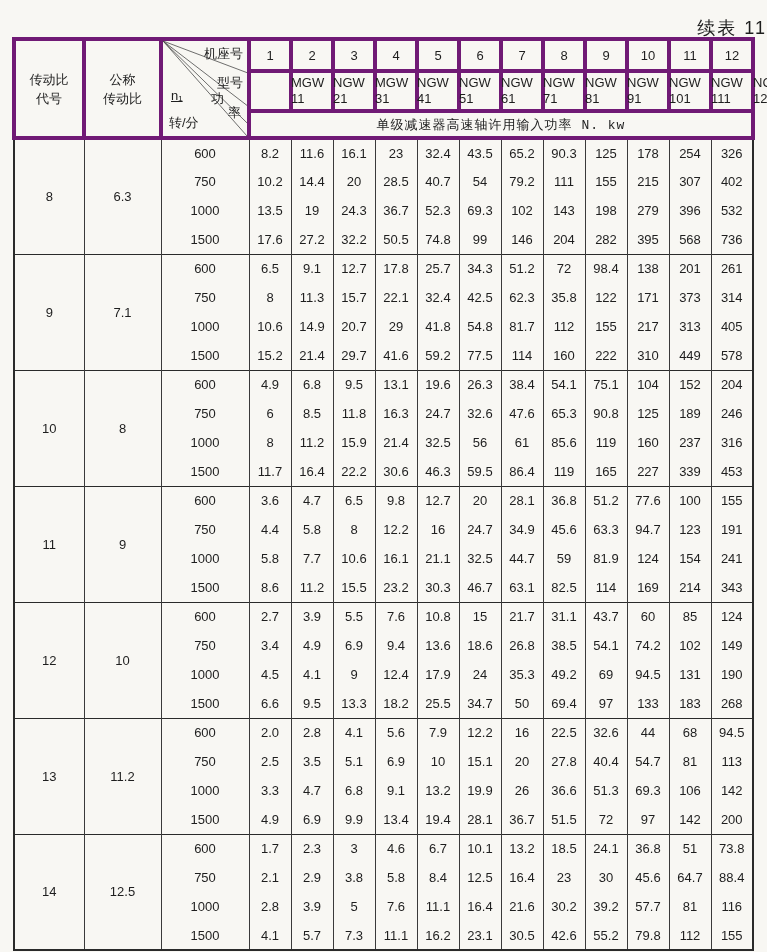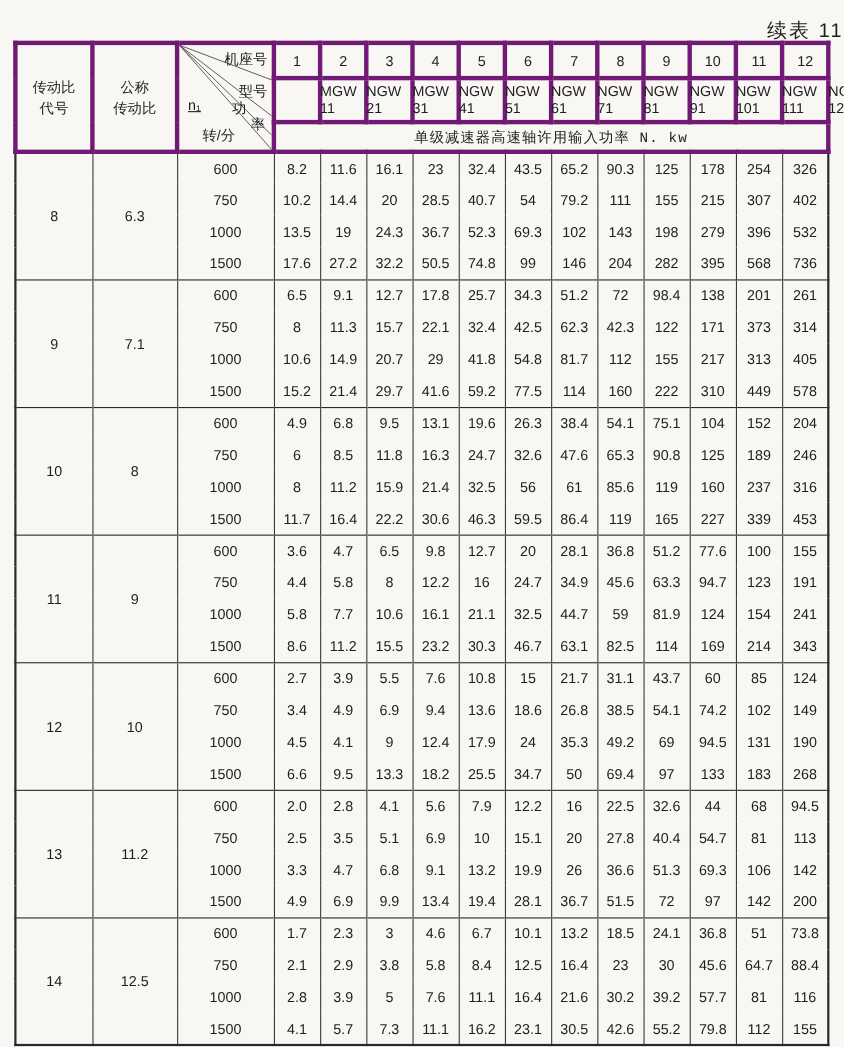--- a/index.html
+++ b/index.html
@@ -45,21 +45,21 @@
   .two-line{line-height:19px;}
   
   .diag-cell{position:relative;padding:0;}
   .diag-cell svg{position:absolute;left:0;top:0;width:100%;height:100%;display:block;}
   .diag-label{position:absolute;font-size:13px;white-space:nowrap;}
   .lbl-jizuohao{top:4px;right:4px;}
   .lbl-xinghao{top:33px;right:4px;}
   .lbl-gong{top:49px;right:23px;}
   .lbl-lv{top:63px;right:6px;}
   .lbl-n1{top:47px;left:8px;text-decoration:underline;}
-  .lbl-zhuanfen{bottom:4px;left:6px;margin-left:15px;}
+  .lbl-zhuanfen{bottom:4px;left:6px;}
   .model-line{display:block;}
 </style>
 </head>
 <body>
 
 <div class="page-title">续表 11</div>
 
 <table class="spec">
   <colgroup>
     <col style="width:70px">
@@ -254,21 +254,21 @@
       </tr>
       <tr>
         <td>750</td>
         <td>8</td>
         <td>11.3</td>
         <td>15.7</td>
         <td>22.1</td>
         <td>32.4</td>
         <td>42.5</td>
         <td>62.3</td>
-        <td>42.3</td>
+        <td>35.8</td>
         <td>122</td>
         <td>171</td>
         <td>373</td>
         <td>314</td>
       </tr>
       <tr>
         <td>1000</td>
         <td>10.6</td>
         <td>14.9</td>
         <td>20.7</td>

